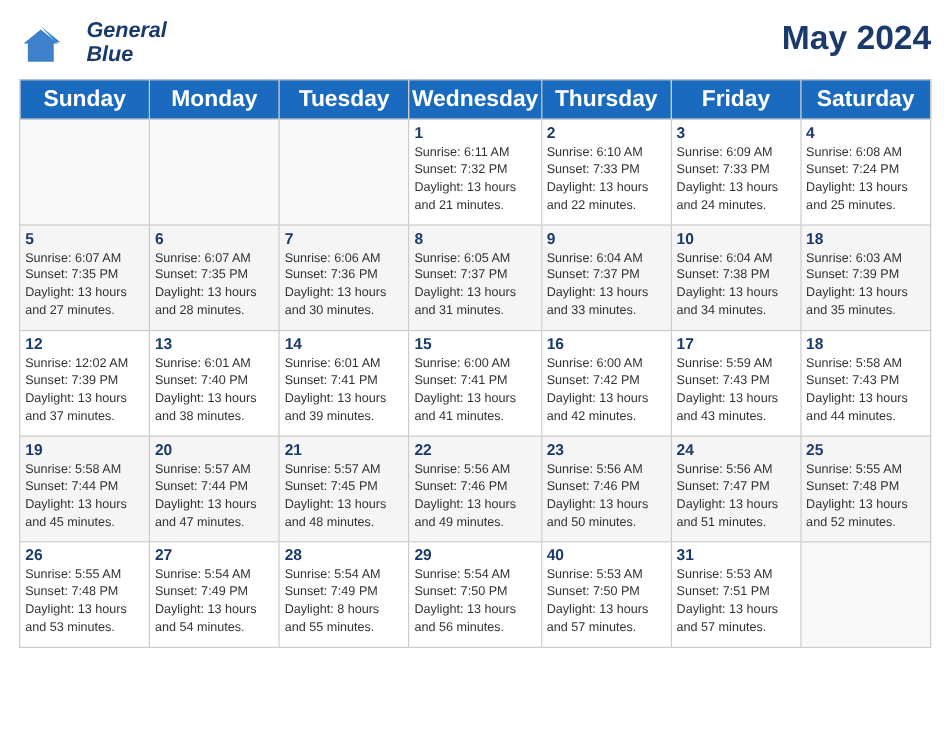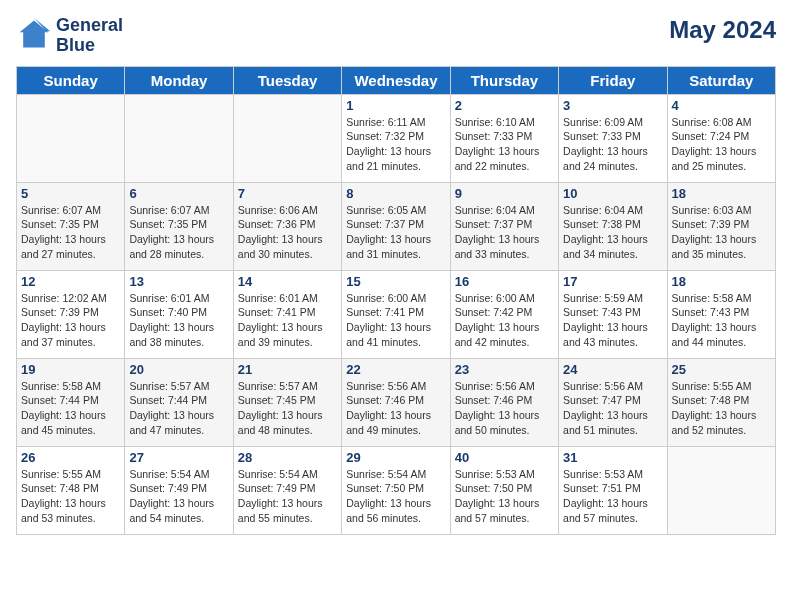--- a/index.html
+++ b/index.html
@@ -11,60 +11,61 @@
       padding: 16px;
     }
     .header {
       display: flex;
       justify-content: space-between;
       align-items: flex-start;
       margin-bottom: 10px;
     }
     .logo {
       display: flex;
-      align-items: flex-start;
-      gap: 4px;
+      align-items: flex-end;
+      gap: 20px;
+      font-style: italic;
     }
     .logo-text {
       display: flex;
       flex-direction: column;
       font-size: 18px;
       font-weight: bold;
       color: #1a3a6b;
       line-height: 1.1;
     }
     .logo-text span:first-child { color: #1a3a6b; }
     .logo-icon {
       width: 36px;
       height: 36px;
     }
     .title-block {
       text-align: right;
     }
     .title-block h1 {
-      font-size: 24px;
+      font-size: 28px;
       color: #1a3a6b;
       font-weight: bold;
     }
     .title-block h2 {
       font-size: 16px;
       color: #333;
       font-weight: normal;
     }
     table {
       width: 100%;
       border-collapse: collapse;
       font-size: 11px;
     }
     thead tr th {
       background-color: #1a6bbf;
       color: #fff;
       text-align: center;
       padding: 5px 2px;
-      font-size: 15px;
+      font-size: 19px;
       border: 1px solid #ccc;
     }
     tbody tr td {
       border: 1px solid #ccc;
       vertical-align: top;
       padding: 3px 4px;
       width: calc(100% / 7);
       min-height: 80px;
       height: 88px;
       background: #fff;
@@ -236,21 +237,21 @@
         <td>
           <span class="day-number">26</span>
           <div class="day-info"><span>Sunrise: 5:55 AM</span><br><span>Sunset: 7:48 PM</span><br><span>Daylight: 13 hours and 53 minutes.</span></div>
         </td>
         <td>
           <span class="day-number">27</span>
           <div class="day-info"><span>Sunrise: 5:54 AM</span><br><span>Sunset: 7:49 PM</span><br><span>Daylight: 13 hours and 54 minutes.</span></div>
         </td>
         <td>
           <span class="day-number">28</span>
-          <div class="day-info"><span>Sunrise: 5:54 AM</span><br><span>Sunset: 7:49 PM</span><br><span>Daylight: 13 hours and 55 minutes.</span></div>
+          <div class="day-info"><span>Sunrise: 5:54 AM</span><br><span>Sunset: 7:49 PM</span><br><span>Daylight: 8 hours and 55 minutes.</span></div>
         </td>
         <td>
           <span class="day-number">29</span>
           <div class="day-info"><span>Sunrise: 5:54 AM</span><br><span>Sunset: 7:50 PM</span><br><span>Daylight: 13 hours and 56 minutes.</span></div>
         </td>
         <td>
           <span class="day-number">40</span>
           <div class="day-info"><span>Sunrise: 5:53 AM</span><br><span>Sunset: 7:50 PM</span><br><span>Daylight: 13 hours and 57 minutes.</span></div>
         </td>
         <td>

